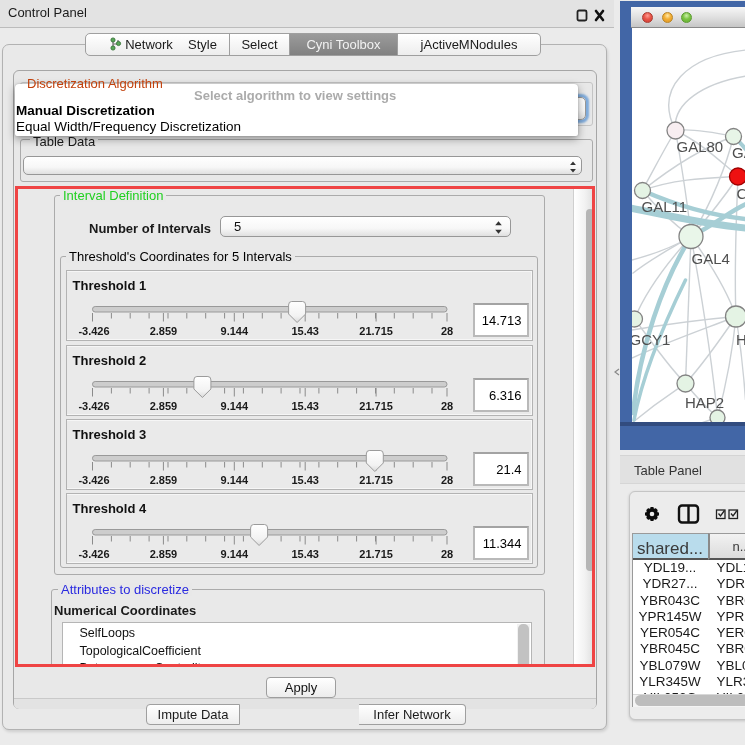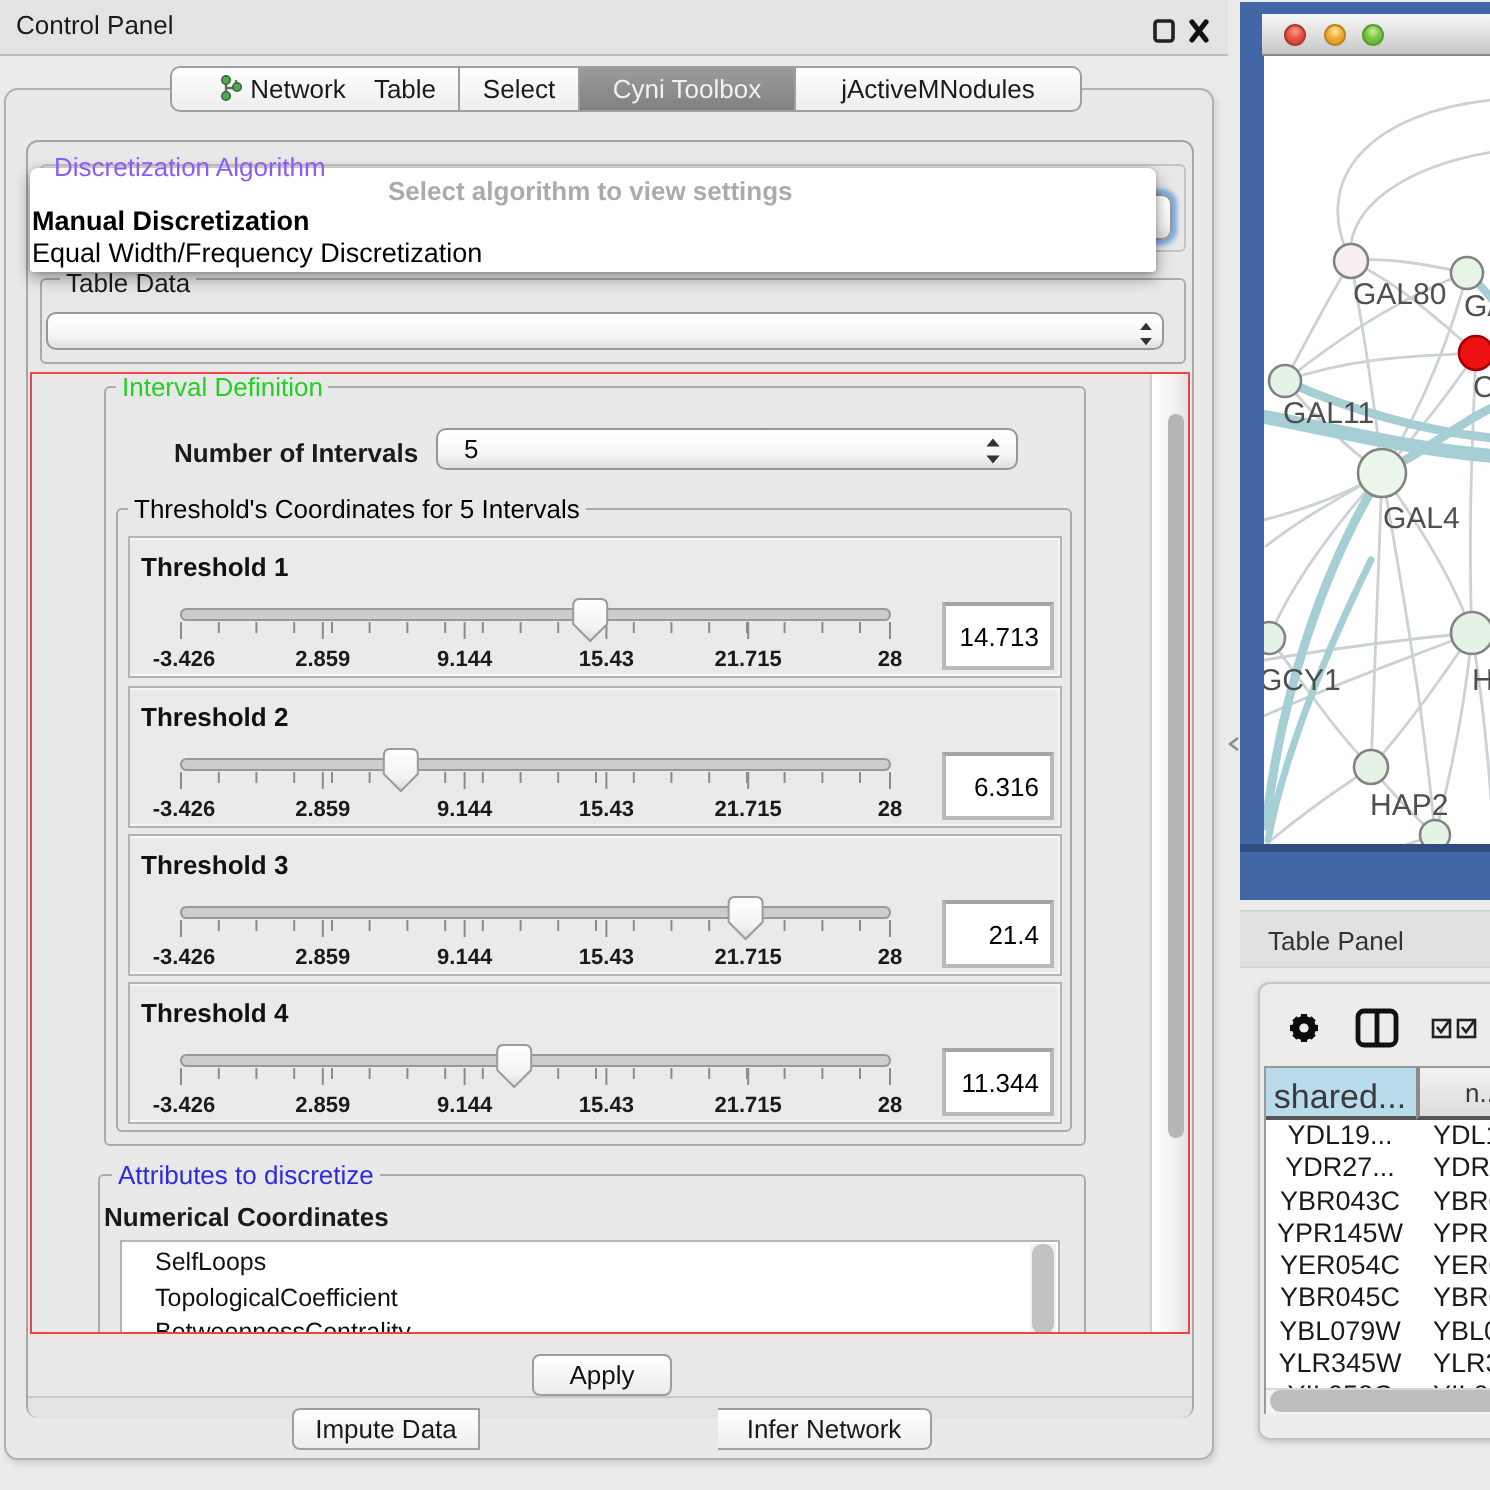--- a/index.html
+++ b/index.html
@@ -34,40 +34,40 @@
 
 <div class="abs" style="left:2px;top:44px;width:605px;height:686px;background:#e9e9e9;border:1px solid #b2b2b2;border-radius:7px;box-shadow:1px 2px 3px rgba(0,0,0,0.12);"></div>
 
 <div class="tab" style="left:85px;width:112px;border-left:1px solid #9f9f9f;border-radius:5px 0 0 5px;">
  <svg width="13" height="14" viewBox="0 0 13 14" style="vertical-align:-2px;margin-right:3px;">
   <path d="M4 3 L4 11 M4 7 L9 7 M9 3 L9 7" stroke="#6a6a6a" stroke-width="1.2" fill="none"></path>
   <circle cx="4" cy="3" r="2.1" fill="#57a657" stroke="#2e6b2e" stroke-width="0.8"></circle>
   <circle cx="4" cy="11" r="2.1" fill="#57a657" stroke="#2e6b2e" stroke-width="0.8"></circle>
   <circle cx="9.5" cy="6.5" r="2.1" fill="#57a657" stroke="#2e6b2e" stroke-width="0.8"></circle>
  </svg>Network</div>
-<div class="tab" style="left:176px;width:54px;">Table</div>
+<div class="tab" style="left:176px;width:54px;">Style</div>
 <div class="tab" style="left:230px;width:60px;">Select</div>
 <div class="tab tabsel" style="left:290px;width:108px;">Cyni Toolbox</div>
 <div class="tab" style="left:398px;width:143px;border-radius:0 5px 5px 0;">jActiveMNodules</div>
 
 <div class="abs" style="left:13px;top:70px;width:584px;height:639px;background:#e8e8e8;border:1px solid #a6a6a6;border-radius:6px;"></div>
 
 <div class="titled" style="left:20px;top:82px;width:573px;height:44px;border-color:#c4c4c4;"></div>
 
 <div class="combo" style="left:28px;top:97px;width:558px;height:23px;box-shadow:0 0 2px 2.5px rgba(100,155,215,0.8);"></div>
 
 <div class="titled" style="left:20px;top:139px;width:573px;height:43px;"></div>
 <div class="combo" style="left:23px;top:156px;width:559px;height:19px;line-height:18px;">
  <svg class="abs" style="right:4px;top:2.5px;" width="8" height="14" viewBox="0 0 9 15">
         <path d="M1.2 5.2 L4.5 1.2 L7.8 5.2 Z M1.2 9.8 L4.5 13.8 L7.8 9.8 Z" fill="#333"></path>
       </svg>
 </div>
 <div class="abs f13" style="left:30px;top:134px;background:#e8e8e8;padding:0 3px;">Table Data</div>
 
-<div class="abs" style="left:15px;top:186px;width:580px;height:481px;background:#e9e9e9;border:1px solid #ef4444;overflow:hidden;">
+<div class="abs" style="left:15px;top:186px;width:580px;height:481px;background:#e9e9e9;border:3px solid #ef4444;overflow:hidden;">
 
   <div class="abs" style="right:0;top:0;width:19px;height:479px;background:linear-gradient(90deg,#ffffff,#f2f2f2 60%,#e3e3e3);border-left:1px solid #cfcfcf;"></div>
   <div class="abs" style="left:568px;top:20px;width:8px;height:362px;background:#b5b5b5;border-radius:4px;"></div>
 
   <div class="titled" style="left:36px;top:6px;width:491px;height:380px;"></div>
   <div class="ttext" style="left:42px;top:0px;color:#21d021;">Interval Definition</div>
 
   <div class="abs f13 bold" style="left:71px;top:32px;">Number of Intervals</div>
   <div class="combo" style="left:202px;top:27px;width:291px;height:21px;line-height:20px;"><span style="margin-left:13px;">5</span>
    <svg class="abs" style="right:7px;top:3px;" width="9" height="15" viewBox="0 0 9 15">
@@ -288,21 +288,21 @@
       <path d="M6 1 L2 4 L6 7" fill="none" stroke="#8a8a8a" stroke-width="1.2"></path>
     </svg>
 
 <div class="abs" style="left:15px;top:84px;width:563px;height:52px;background:#ffffff;border-radius:4px 4px 2px 2px;box-shadow:0 3px 8px rgba(0,0,0,0.38), 0 0 2px rgba(0,0,0,0.18);"></div>
 <div class="abs" style="left:15px;top:84px;width:563px;height:52px;overflow:hidden;">
   <div style="position:absolute;left:179px;top:4px;font-size:13px;font-weight:bold;color:#ababab;">Select algorithm to view settings</div>
   <div style="position:absolute;left:1px;top:19px;font-size:13.5px;font-weight:bold;color:#000;">Manual Discretization</div>
   <div style="position:absolute;left:1px;top:35px;font-size:13.5px;color:#000;">Equal Width/Frequency Discretization</div>
 </div>
 
-<div class="abs" style="left:24px;top:76px;background:transparent;padding:0 3px;font-size:13px;color:#8b5cf6;z-index:5;">Discretization Algorithm</div>
+<div class="abs" style="left:24px;top:76px;background:transparent;padding:0 3px;font-size:13px;color:#c2410c;z-index:5;">Discretization Algorithm</div>
 
 <div class="abs" style="left:620px;top:1px;width:125px;height:449px;background:#4266a6;"></div>
 <div class="abs" style="left:620px;top:422px;width:125px;height:4px;background:rgba(30,45,80,0.45);"></div>
 
 <div class="abs" style="left:631px;top:7px;width:114px;height:21px;background:linear-gradient(#f7f7f7 0%,#dedede 55%,#c6c6c6 100%);border-bottom:1px solid #888;"></div>
 <div class="abs" style="left:641.5px;top:11.5px;width:11px;height:11px;border-radius:50%;background:radial-gradient(circle at 50% 30%,#ff9b92 0%,#e85548 45%,#cf3a31 100%);border:0.5px solid #a83a31;"></div>
 <div class="abs" style="left:661.5px;top:11.5px;width:11px;height:11px;border-radius:50%;background:radial-gradient(circle at 50% 30%,#ffe9a8 0%,#f2ae33 45%,#dd9422 100%);border:0.5px solid #b98423;"></div>
 <div class="abs" style="left:680.5px;top:11.5px;width:11px;height:11px;border-radius:50%;background:radial-gradient(circle at 50% 30%,#cdefa9 0%,#7cc543 45%,#63ad31 100%);border:0.5px solid #5a9a30;"></div>
 
 <svg class="abs" style="left:631.5px;top:28px;" width="113.5" height="394" viewBox="0 0 113.5 394">

